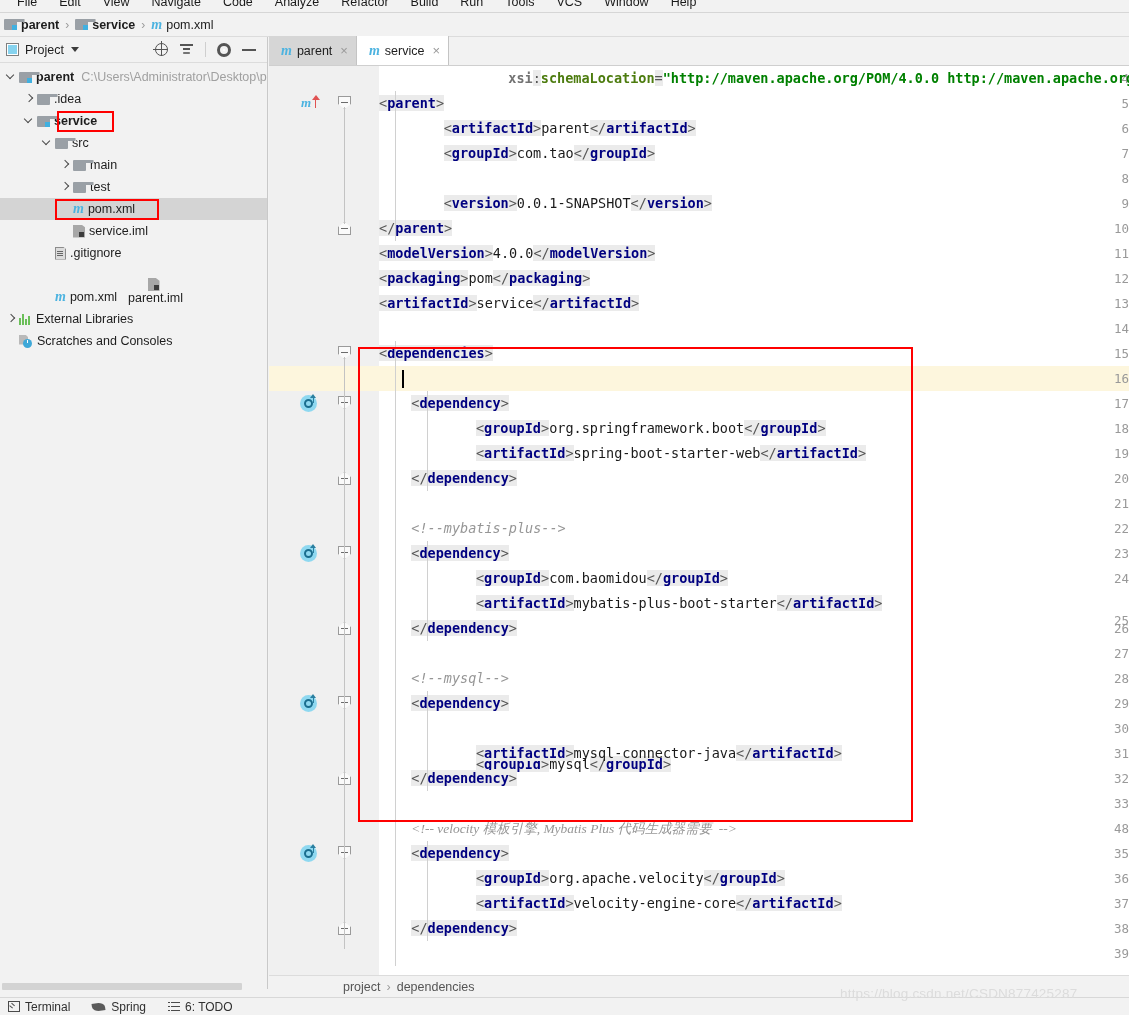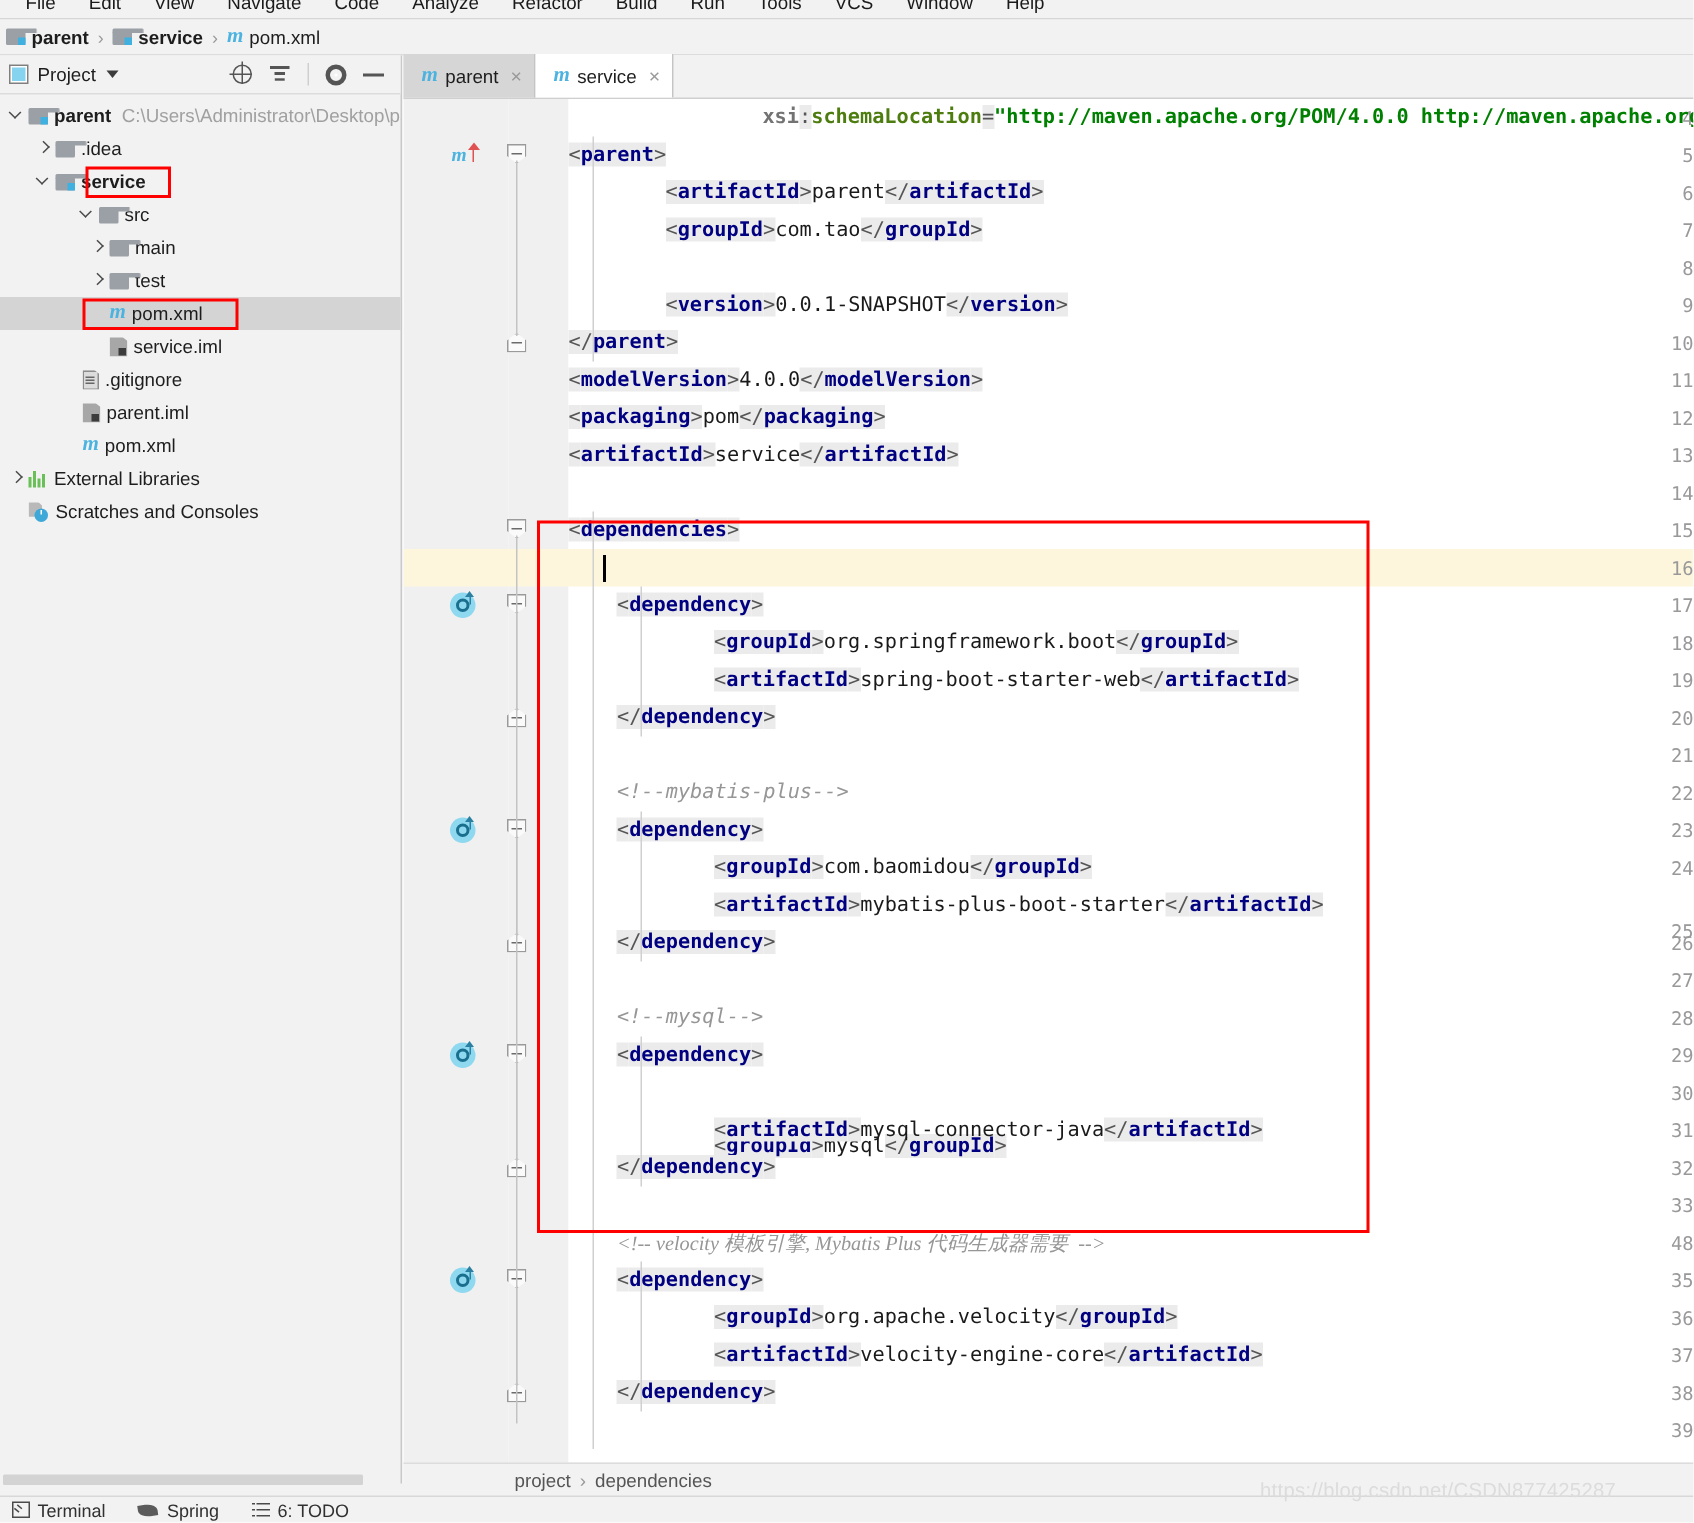--- a/index.html
+++ b/index.html
@@ -298,21 +298,21 @@
         </div>
         <div class="tree-row" style="padding-left: 22px;">
           <span class="twisty down"></span>
           <span class="ico-folder module">
             <span class="body"></span>
             <span class="tab"></span>
             <span class="dot"></span>
           </span>
           <span class="node-label bold">service</span>
         </div>
-        <div class="tree-row" style="padding-left: 51px;">
+        <div class="tree-row" style="padding-left: 40px;">
           <span class="twisty down"></span>
           <span class="ico-folder">
             <span class="body"></span>
             <span class="tab"></span>
           </span>
           <span class="node-label">src</span>
         </div>
         <div class="tree-row" style="padding-left: 58px;">
           <span class="twisty right"></span>
           <span class="ico-folder">
@@ -345,21 +345,21 @@
         <div class="tree-row" style="padding-left: 40px;">
           <span class="twisty"></span>
           <span class="ico-git">
             <span class="pg"></span>
             <span class="l" style="top:4px"></span>
             <span class="l" style="top:6px"></span>
             <span class="l" style="top:8px"></span>
           </span>
           <span class="node-label">.gitignore</span>
         </div>
-        <div class="tree-row" style="padding-left: 40px;">
+        <div class="tree-row" style="padding-left: 40px; flex-direction: column;">
           <span class="twisty"></span>
           <span class="ico-iml">
             <span class="pg"></span>
             <span class="sq"></span>
           </span>
           <span class="node-label">parent.iml</span>
         </div>
         <div class="tree-row" style="padding-left: 40px;">
           <span class="twisty"></span>
           <span class="ico-m">m</span>

